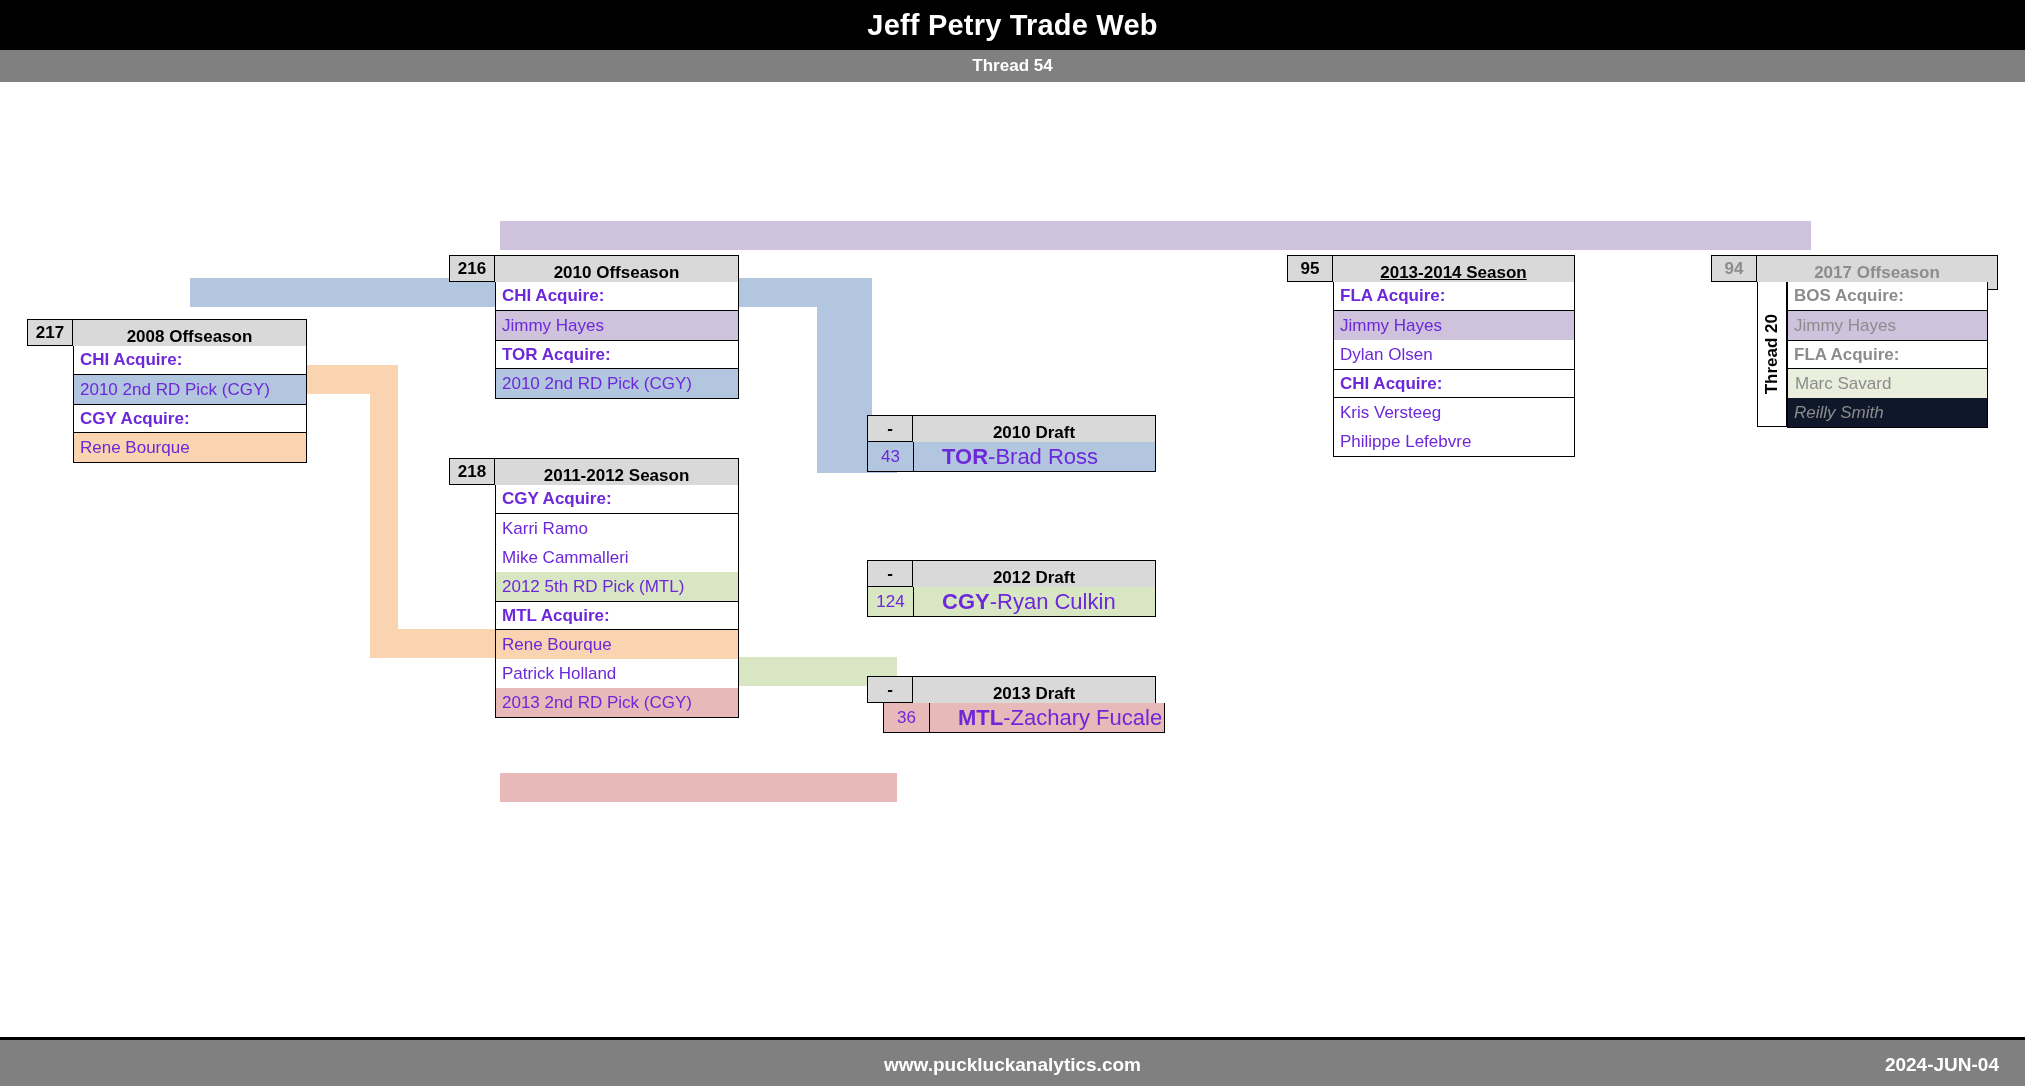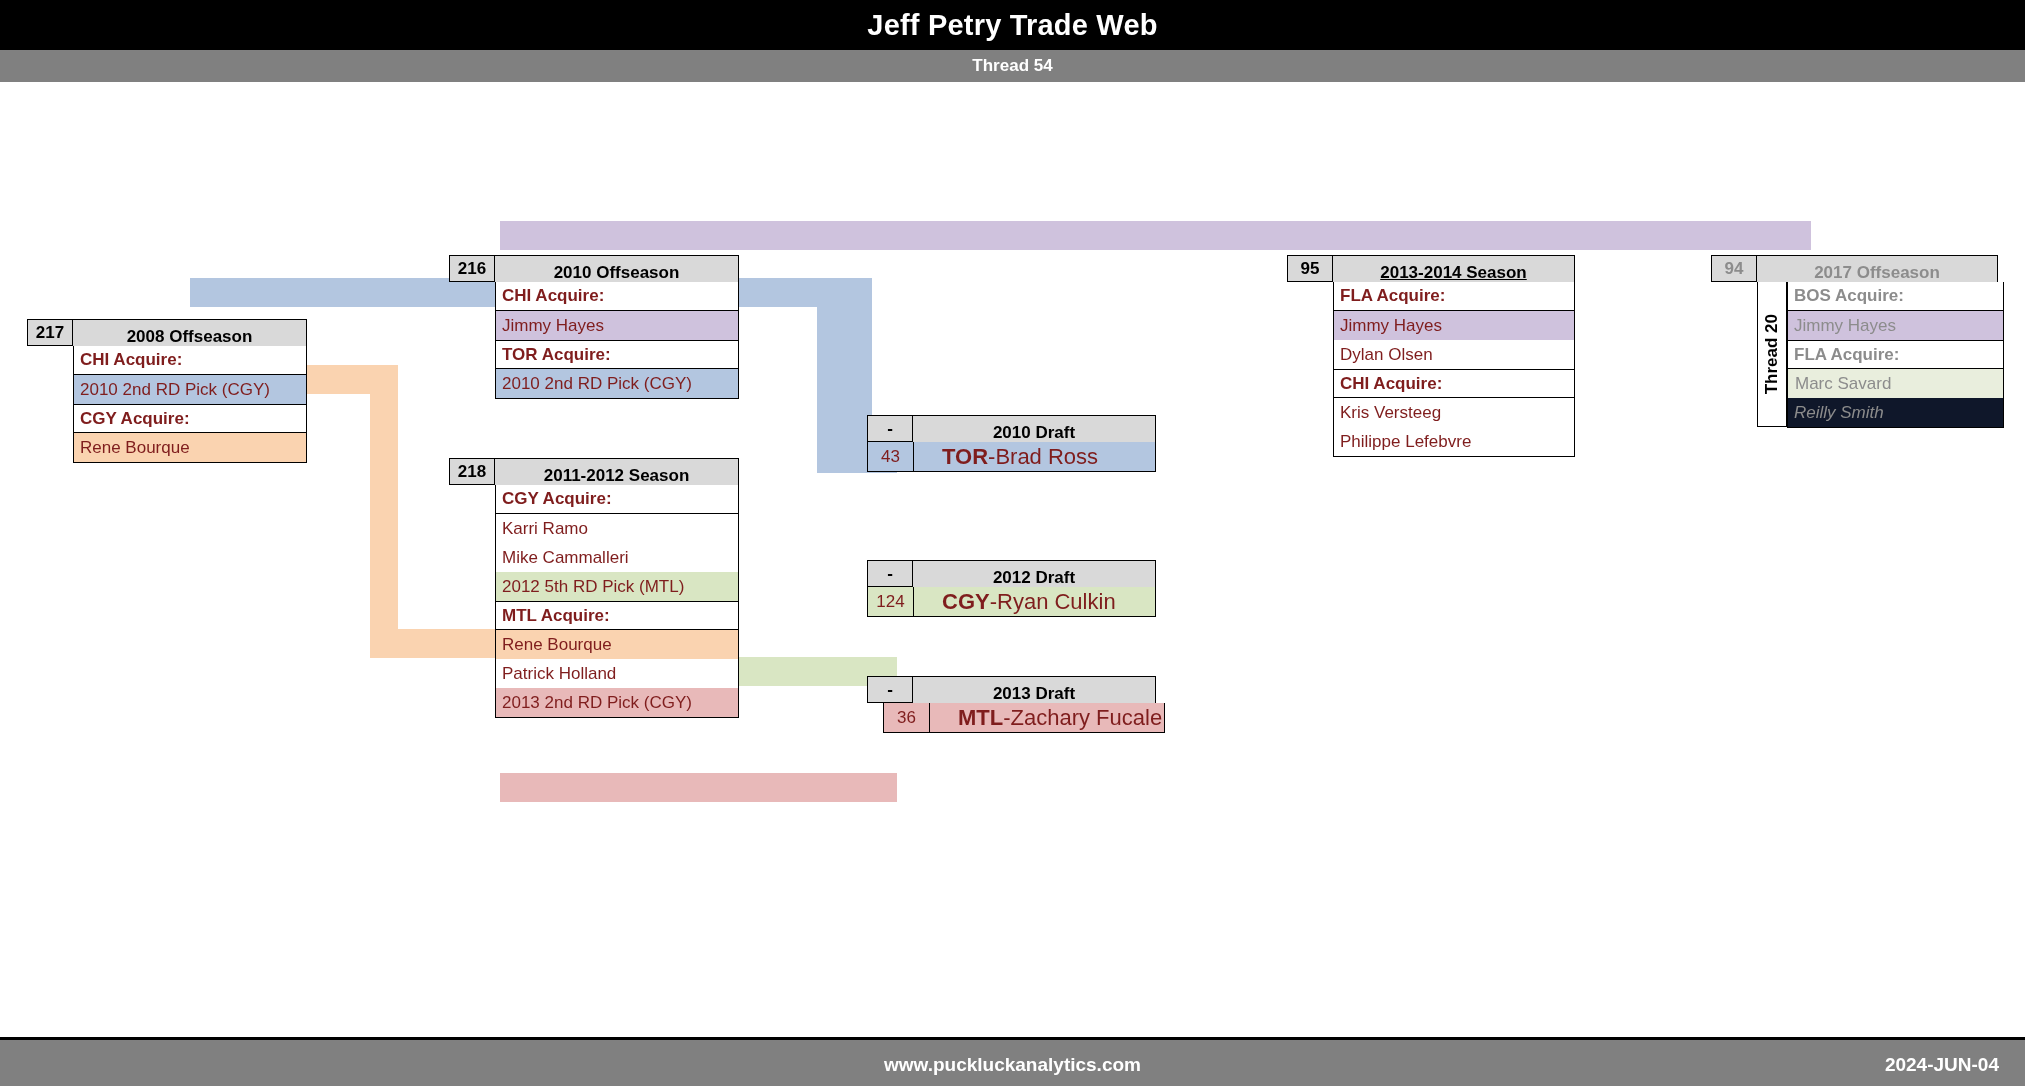--- a/index.html
+++ b/index.html
@@ -120,21 +120,21 @@
     box-sizing: border-box;
     background: #ffffff;
   }
   .tbox .row {
     position: relative;
     height: 29px;
     box-sizing: border-box;
     display: flex; align-items: center;
     padding-left: 6px;
     font-size: 17px;
-    color: #7f1d1d;
+    color: #6d28d9;
     white-space: nowrap;
     overflow: visible;
   }
   .tbox .row.hdr {
     font-weight: bold;
     border-bottom: 1px solid #000000;
   }
   .tbox .row.grouptop {
     border-top: 1px solid #000000;
   }
@@ -263,21 +263,21 @@
         <div class="row">Philippe Lefebvre</div>
       </div>
     </div>
 
     <div class="tbox faded" style="left:1711px; top:173px; width:287px;">
       <div class="idcell">94</div>
       <div class="hdrcell" style="width:241px;">2017 Offseason</div>
       <div class="threadcol" style="height:145px;">
         <span>Thread 20</span>
       </div>
-      <div class="bodycol" style="left:76px; width:217px;">
+      <div class="bodycol" style="left:76px; width:201px;">
         <div class="row hdr">BOS Acquire:</div>
         <div class="row" style="background:#cfc2dd;">Jimmy Hayes</div>
         <div class="row hdr grouptop">FLA Acquire:</div>
         <div class="row" style="background:#e9eedd;padding-left:7px;">Marc Savard</div>
         <div class="row" style="background:#0f172a;font-style:italic;">Reilly Smith</div>
       </div>
     </div>
 
     <div class="tbox draftbox" style="left:867px; top:333px; width:289px;">
       <div class="idcell">-</div>

